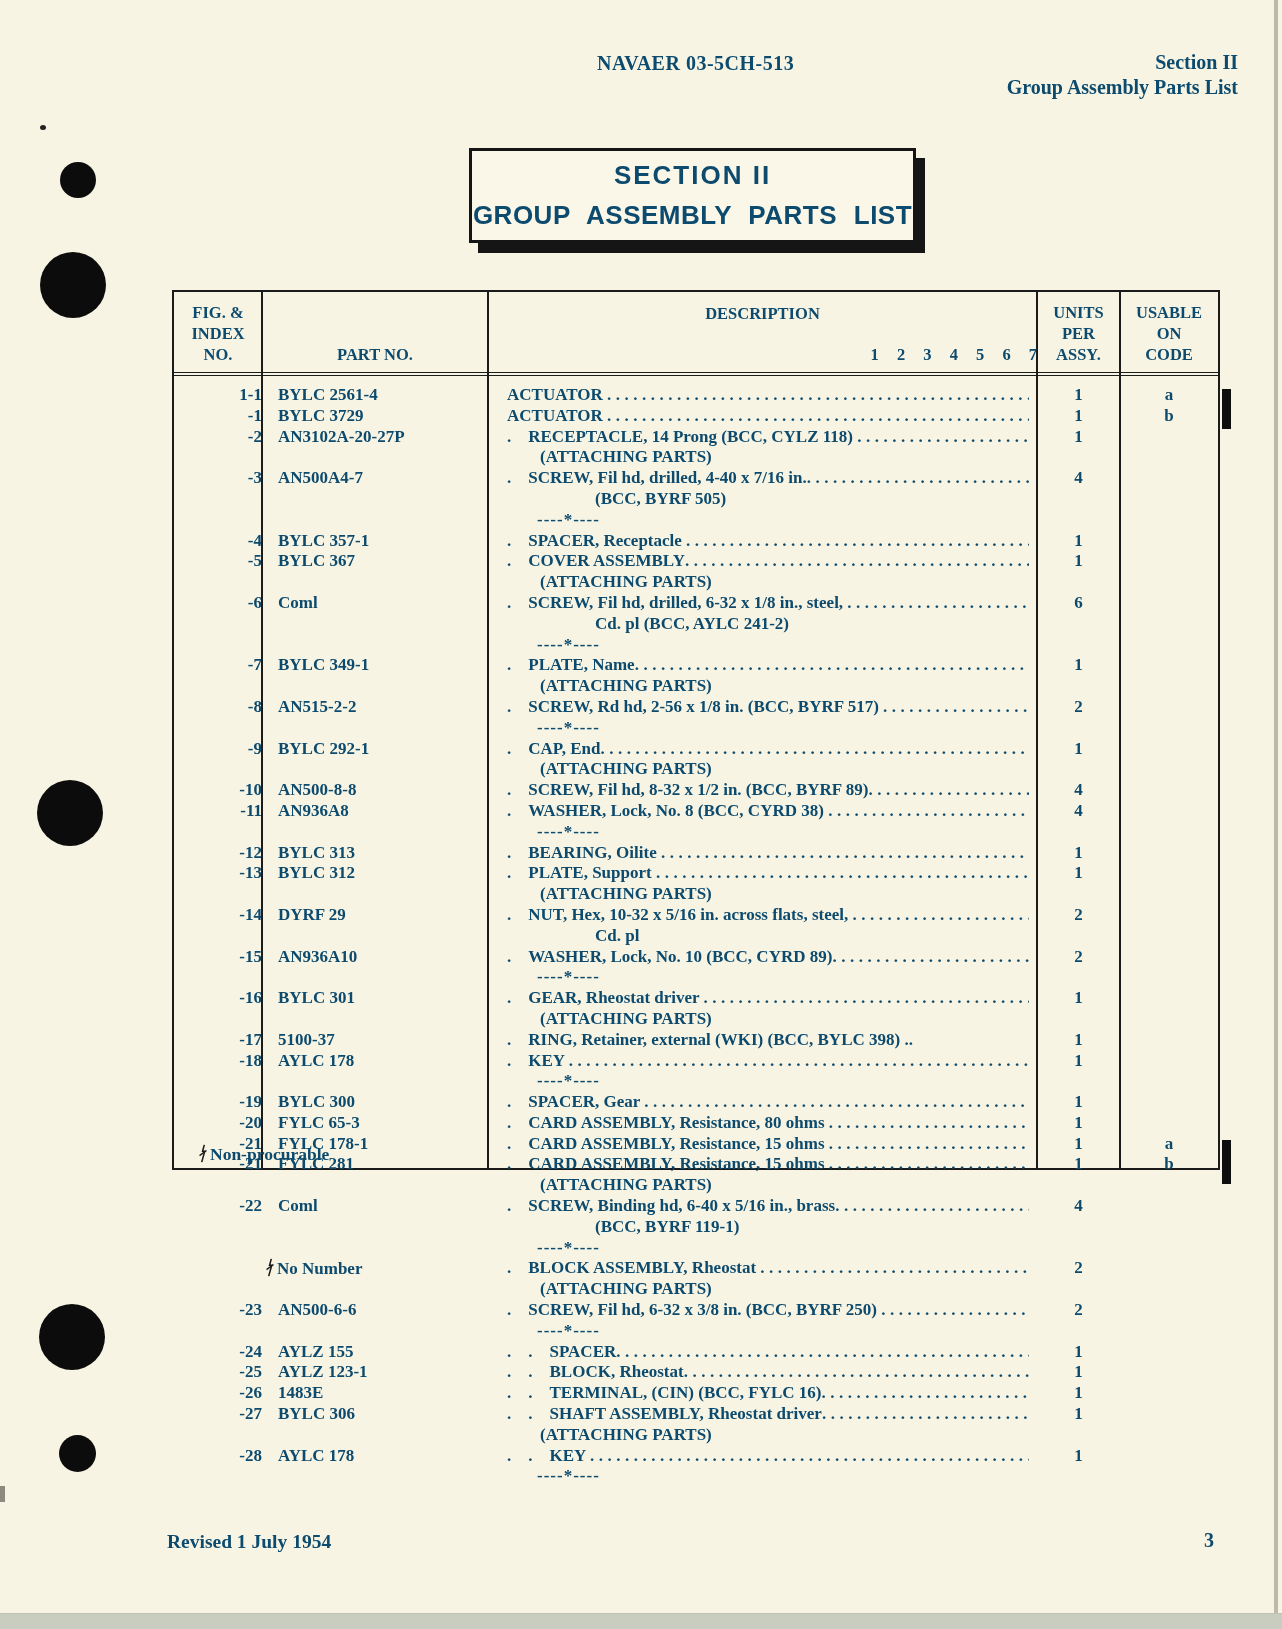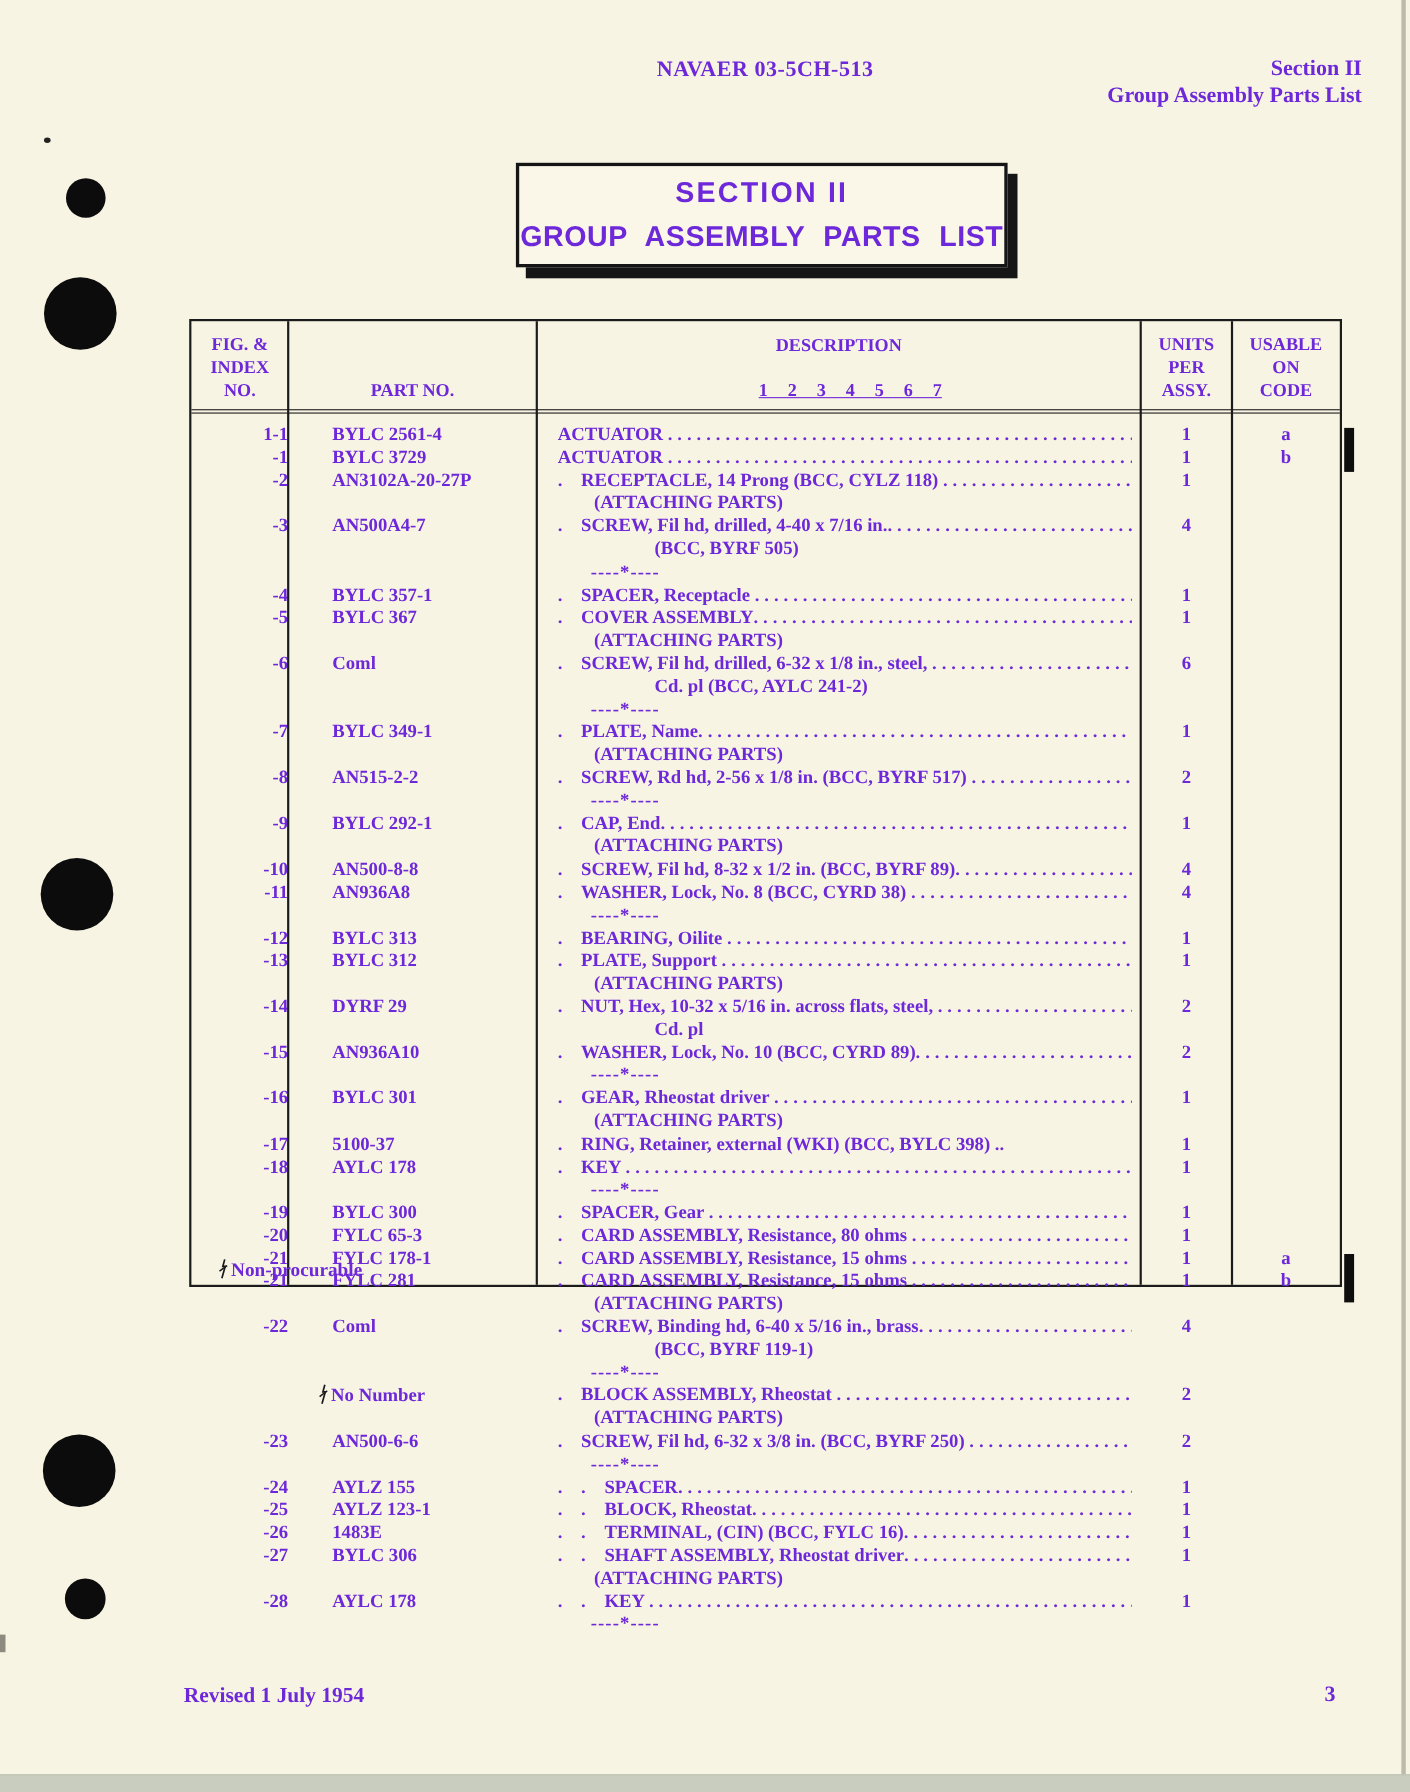--- a/index.html
+++ b/index.html
@@ -1,20 +1,20 @@
 <!DOCTYPE html>
 <html><head>
 <meta charset="utf-8">
 <style>
   html,body{margin:0;padding:0;background:#777;}
   .page{
     position:relative; width:1282px; height:1629px; overflow:hidden;
     background:#f8f4e3;
     font-family:"Liberation Serif","DejaVu Serif",serif;
-    color:#6d28d9;
+    color:#0c4a6e;
   }
   
   .doc-number{position:absolute; left:597px; top:52px; font-size:20px; font-weight:bold; letter-spacing:.5px;}
   .hdr-right{position:absolute; right:44px; top:50px; text-align:right; font-weight:bold; line-height:25px; font-size:20px;}
   
   .title-box{
     position:absolute; left:469px; top:148px; width:441px; height:89px;
     border:3.5px solid #151515; background:#faf6e8;
     box-shadow:9px 10px 0 #151515;
     display:flex; flex-direction:column; justify-content:center; align-items:center;
@@ -29,25 +29,25 @@
   }
   .vline{position:absolute; top:0; bottom:0; width:2px; background:#1b1b1b;}
   .vl1{left:87px}.vl2{left:313px}.vl3{left:862px}.vl4{left:945px}
   .thead{
     position:relative; height:84px; border-bottom:4px double #1b1b1b;
     display:flex; font-weight:bold; font-size:16.5px; box-sizing:border-box;
   }
   .hc{display:flex; flex-direction:column; justify-content:flex-end; padding-bottom:7px; line-height:21px; text-align:center; box-sizing:border-box;}
   .hc.w1{width:88px}.hc.w2{width:226px}.hc.w3{width:549px}.hc.w4{width:83px}.hc.w5{flex:1}
   .hc .desc-title{margin-bottom:20px;}
-  .hc .desc-levels{text-align:center; padding-left:21px; word-spacing:14px;text-decoration:underline;}
+  .hc .desc-levels{text-align:right; padding-left:21px; word-spacing:14px;}
   .tbody{padding-top:9px;}
   .line{display:grid; grid-template-columns:88px 226px 549px 83px 1fr; height:20.8px; font-weight:bold; font-size:17px; line-height:20.8px;}
   .c-fig{text-align:right;}
-  .c-part{padding-left:40px; white-space:pre;}
+  .c-part{padding-left:16px; white-space:pre;}
   .c-desc{display:flex; padding-left:19px; overflow:hidden;}
   .dtext{white-space:pre;}
   .dtext.attach{margin-left:33px;}
   .dtext.ref{margin-left:88px;}
   .dtext.sep{margin-left:30px; letter-spacing:1px;}
   .leader{flex:1; overflow:hidden; white-space:nowrap; letter-spacing:4.5px; margin-right:8px;}
   .leader::after{content:"........................................................................................................................";}
   .c-units{text-align:center;}
   .c-code{text-align:center;}
   .bolt{width:10px; height:19px; display:inline-block; vertical-align:-3px; margin-right:2px;}

